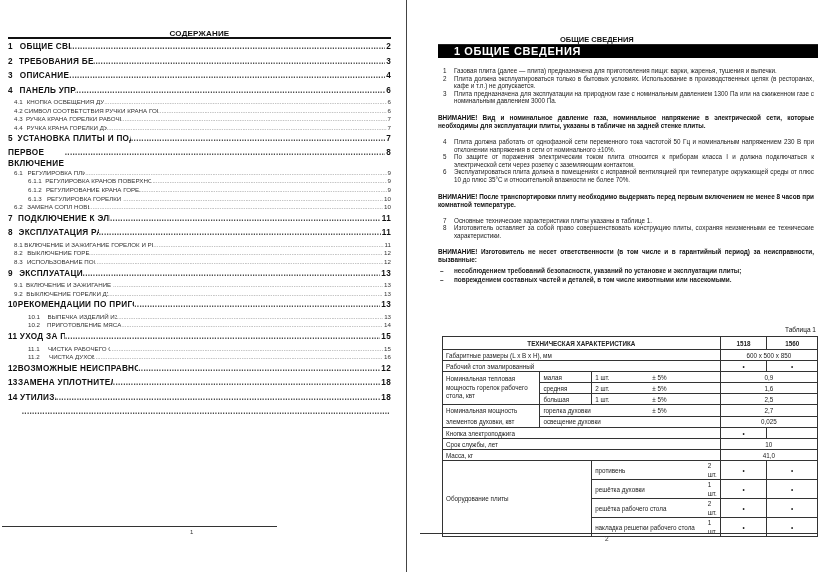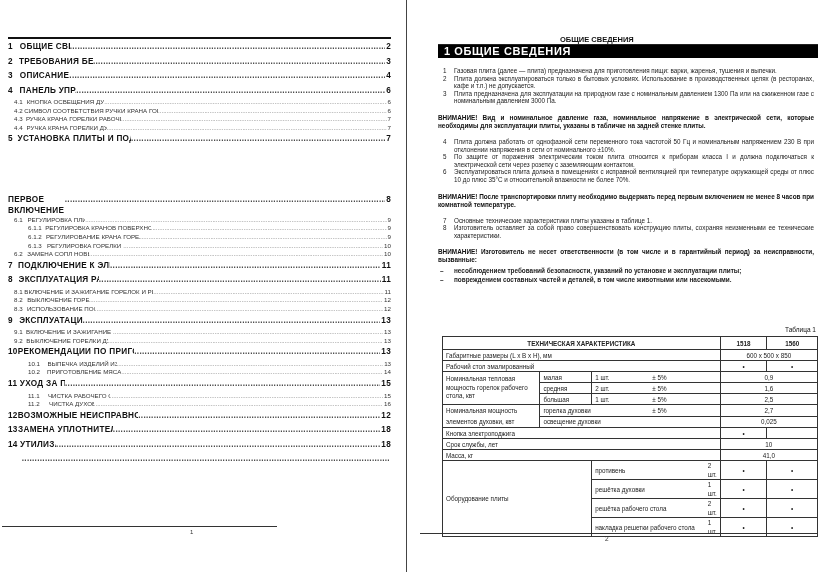--- a/index.html
+++ b/index.html
@@ -27,33 +27,33 @@
   .toc-row.l3 { font-size:6.2px; height:8.6px; line-height:8.6px; padding-left:20px; color:#333;}
   .toc-row.wrap { height:auto; line-height:11px; white-space:normal; display:block; }
   .toc-num { display:inline-block; }
   .l1 .toc-num { width:20px; }
   .l2 .toc-num { width:16px; }
   .l3 .toc-num { width:26px; }
   .toc-text { flex:0 1 auto; overflow:hidden; }
   .toc-dots { flex:1 1 auto; overflow:hidden; color:#444; }
   .toc-dots::before { content:"................................................................................................................................................................................................................"; }
   .toc-page { flex:0 0 auto; padding-left:1px; }
-  .wrap-line2 { display:flex; align-items:baseline;margin-top:47px; }
+  .wrap-line2 { display:flex; align-items:baseline; }
 
   .foot-left-rule { position:absolute; left:2px; top:526px; width:275px; height:1px; background:#333; }
   .foot-left-num { position:absolute; left:190px; top:529px; font-size:6px; color:#333; }
 
   
   .r-head { position:absolute; left:150px; top:35px; font-size:7.5px; font-weight:bold; }
   .r-rule { position:absolute; left:28px; top:44px; width:380px; height:1px; background:#222; }
   .r-banner {
     position:absolute; left:28px; top:45px; width:380px; height:13px; background:#000; color:#fff;
     font-size:11px; font-weight:bold; line-height:13px; letter-spacing:0.6px;
   }
-  .r-banner span { padding-left:6px; }
+  .r-banner span { padding-left:16px; }
   .r-body { position:absolute; left:28px; top:67px; width:376px; font-size:6.3px; line-height:7.6px; color:#222; }
   .para { display:flex; margin-bottom:0; }
   .para .n { width:16px; flex:0 0 16px; padding-left:5px; box-sizing:border-box; }
   .para .t { flex:1; text-align:justify; }
   .warn { font-weight:bold; margin:9px 0 8px 0; text-align:justify; font-size:6.4px; line-height:8px; color:#111; }
   .dash { display:flex; font-weight:bold; font-size:6.4px; line-height:9px;}
   .dash .n { width:16px; flex:0 0 16px; padding-left:2px; box-sizing:border-box; }
 
   .tbl-cap { position:absolute; right:2px; top:326px; font-size:6.5px; }
   table.spec {
@@ -65,20 +65,21 @@
   table.spec td.nb-r { border-right:none; }
   table.spec td.nb-l { border-left:none; }
   table.spec .hdr td { font-weight:bold; height:12px; }
   .foot-right-rule { position:absolute; left:10px; top:533px; width:398px; height:1px; background:#333; }
   .foot-right-num { position:absolute; left:195px; top:535px; font-size:6.5px; color:#333; }
 </style>
 </head>
 <body>
 
 <div class="page page-left">
+  <div class="toc-title">СОДЕРЖАНИЕ</div>
   <div class="toc-rule"></div>
   <div class="toc">
     <div class="toc-row l1">
         <span class="toc-num">1</span>
         <span class="toc-text">ОБЩИЕ СВЕДЕНИЯ</span>
         <span class="toc-dots"></span>
         <span class="toc-page">2</span>
       </div>
     <div class="toc-row l1">
         <span class="toc-num">2</span>

